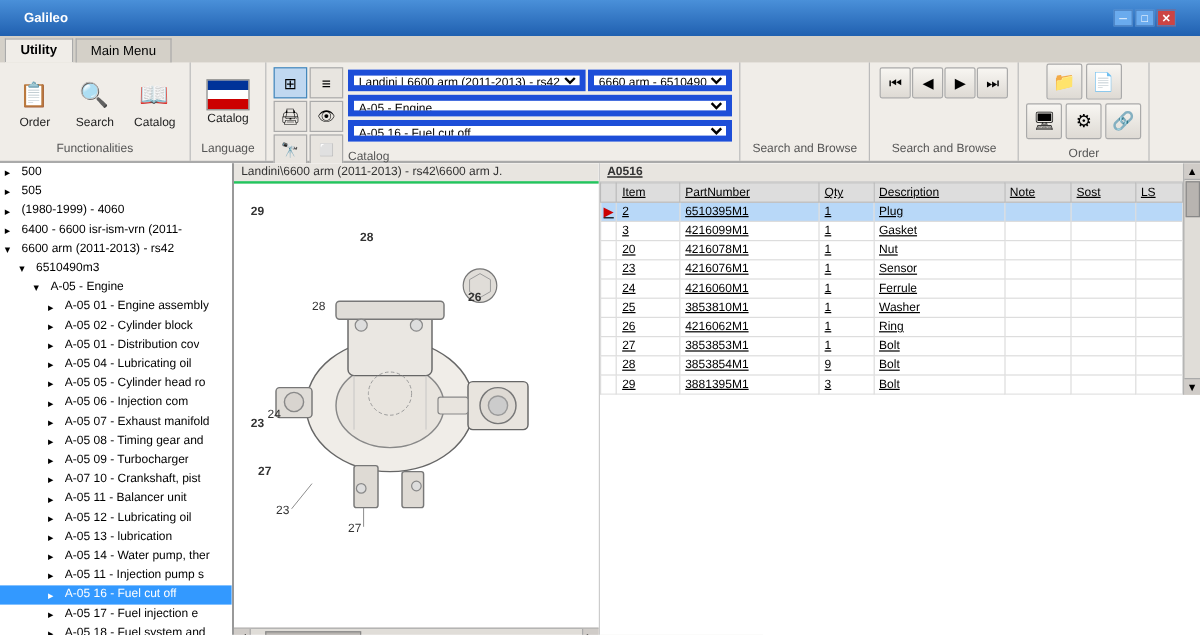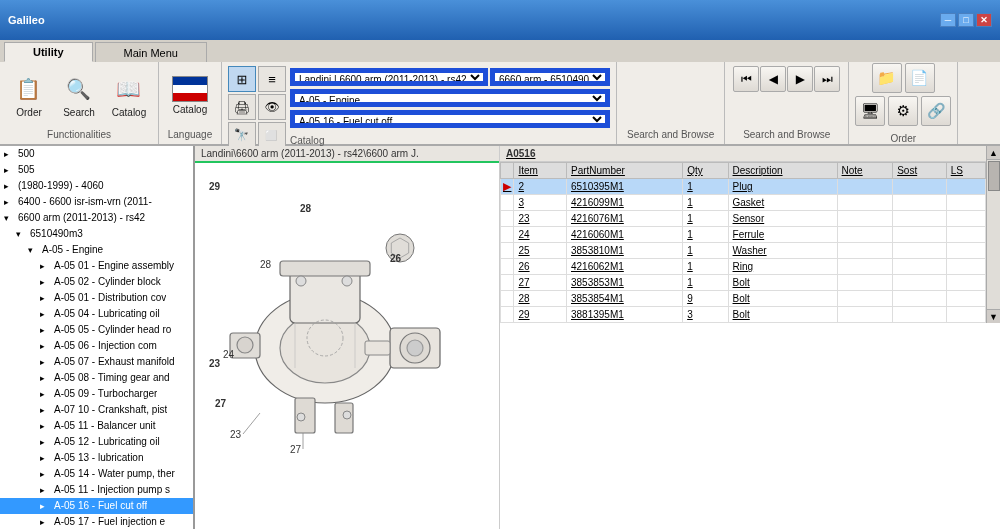--- a/index.html
+++ b/index.html
@@ -1,25 +1,25 @@
 <!DOCTYPE html>
 <html><head>
   <meta charset="utf-8">
   <style>
     * { margin: 0; padding: 0; box-sizing: border-box; }
     body { font-family: 'Segoe UI', Arial, sans-serif; font-size: 11px; background: #d4d0c8; width: 1000px; height: 529px; overflow: hidden; }
 
     
     .title-bar {
       background: linear-gradient(to bottom, #4a90d9, #2060b0);
-      height: 40px;
+      height: 30px;
       display: flex;
       align-items: center;
       justify-content: space-between;
-      padding: 0 8px;
+      padding: 0 20px;
       color: white;
       font-size: 11px;
       font-weight: bold;
     }
     .title-bar-controls {
       display: flex;
       gap: 2px;
     }
     .title-btn {
       width: 16px; height: 14px;
@@ -29,21 +29,21 @@
       font-size: 9px; color: white; cursor: pointer;
     }
     .ribbon-tabs {
       display: flex;
       background: #d4d0c8;
       height: 22px;
       align-items: flex-end;
       padding-left: 4px;
     }
     .ribbon-tab {
-      padding: 2px 28px;
+      padding: 2px 12px;
       font-size: 11px;
       cursor: pointer;
       border: 1px solid #aaa;
       border-bottom: none;
       background: #d4d0c8;
       height: 20px;
       display: flex; align-items: center;
       margin-right: 2px;
     }
     .ribbon-tab.active {
@@ -585,20 +585,30 @@
                 <td>3</td>
                 <td>4216099M1</td>
                 <td>1</td>
                 <td>Gasket</td>
                 <td></td>
                 <td></td>
                 <td></td>
               </tr>
               <tr>
                 <td style="width: 12px; padding: 0px 2px;"></td>
+                <td>20</td>
+                <td>4216078M1</td>
+                <td>1</td>
+                <td>Nut</td>
+                <td></td>
+                <td></td>
+                <td></td>
+              </tr>
+              <tr>
+                <td style="width: 12px; padding: 0px 2px;"></td>
                 <td>23</td>
                 <td>4216076M1</td>
                 <td>1</td>
                 <td>Sensor</td>
                 <td></td>
                 <td></td>
                 <td></td>
               </tr>
               <tr>
                 <td style="width: 12px; padding: 0px 2px;"></td>

